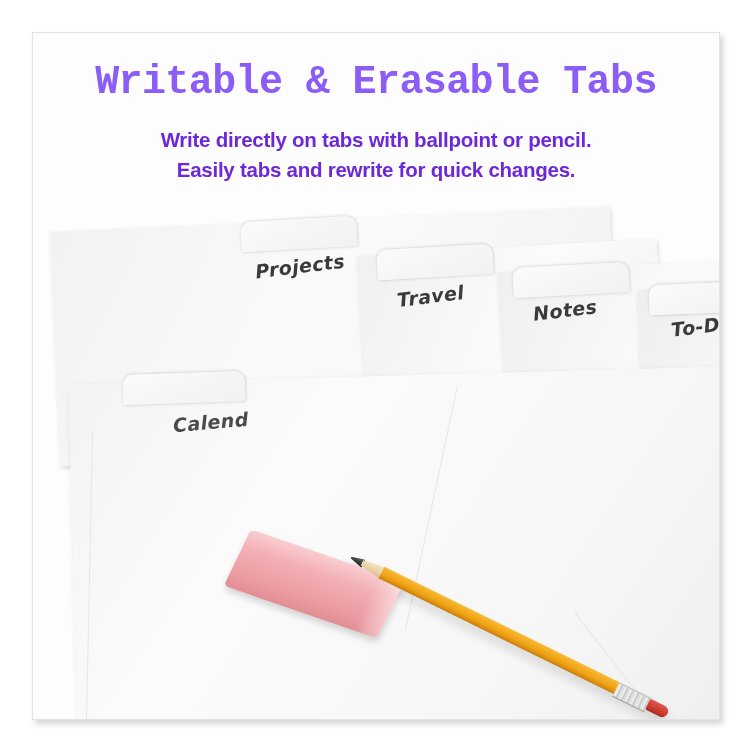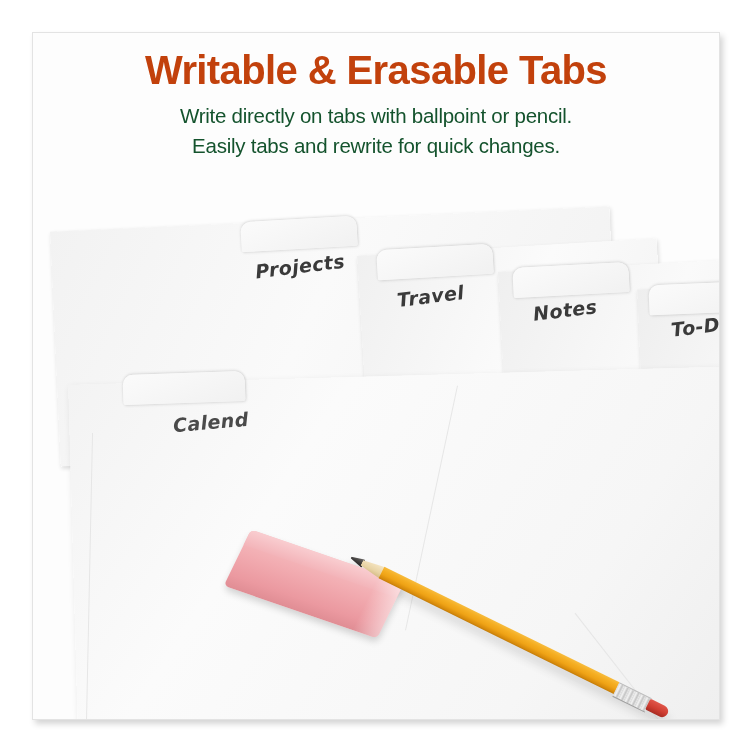--- a/index.html
+++ b/index.html
@@ -35,34 +35,34 @@
   
   .headline-block {
     position: absolute;
     left: 0;
     top: 16px;
     width: 100%;
     text-align: center;
     z-index: 40;
   }
   .headline {
-    margin: 0;
+    margin: 12px;
     font-size: 40px;
     font-weight: bold;
-    color: #c2410c;
+    color: #8b5cf6;
     letter-spacing: -0.6px;
     line-height: 1.08;
-    font-family: Liberation Sans, sans-serif;
+    font-family: Liberation Mono, monospace;
   }
   .subline {
     margin: 0;
     padding-top: 9px;
     font-size: 20.5px;
-    font-weight: normal;
-    color: #14532d;
+    font-weight: bold;
+    color: #6d28d9;
     line-height: 1.42;
     letter-spacing: -0.25px;
   }
 
   
   .stack {
     position: absolute;
     left: 0;
     top: 0;
     width: 100%;

